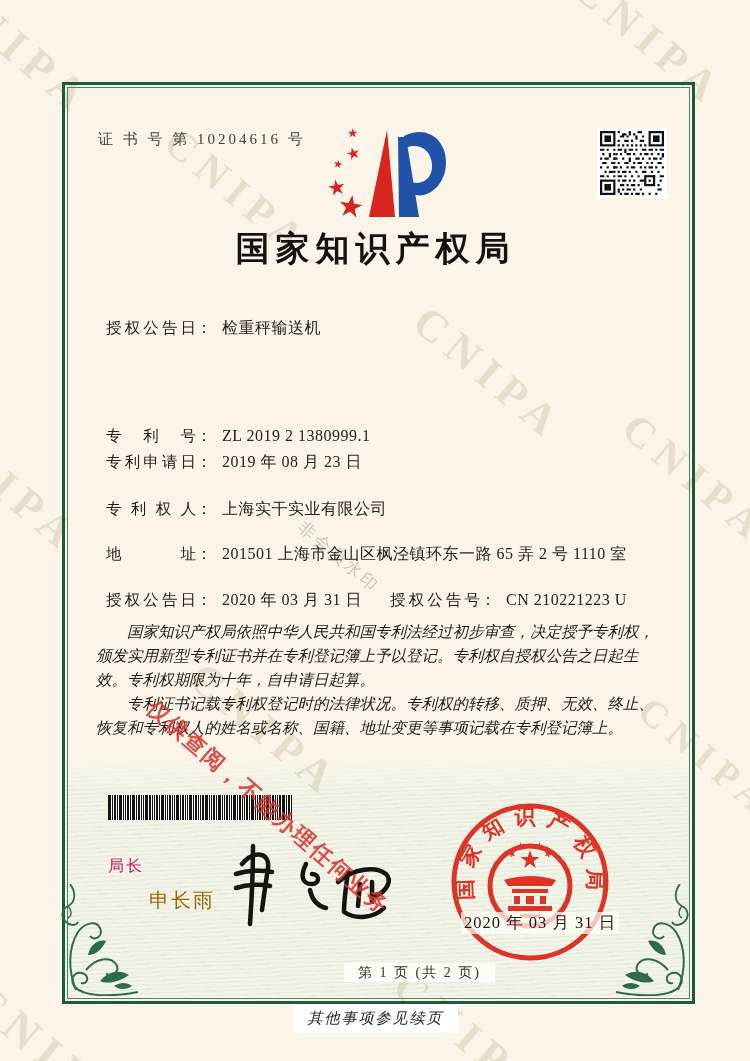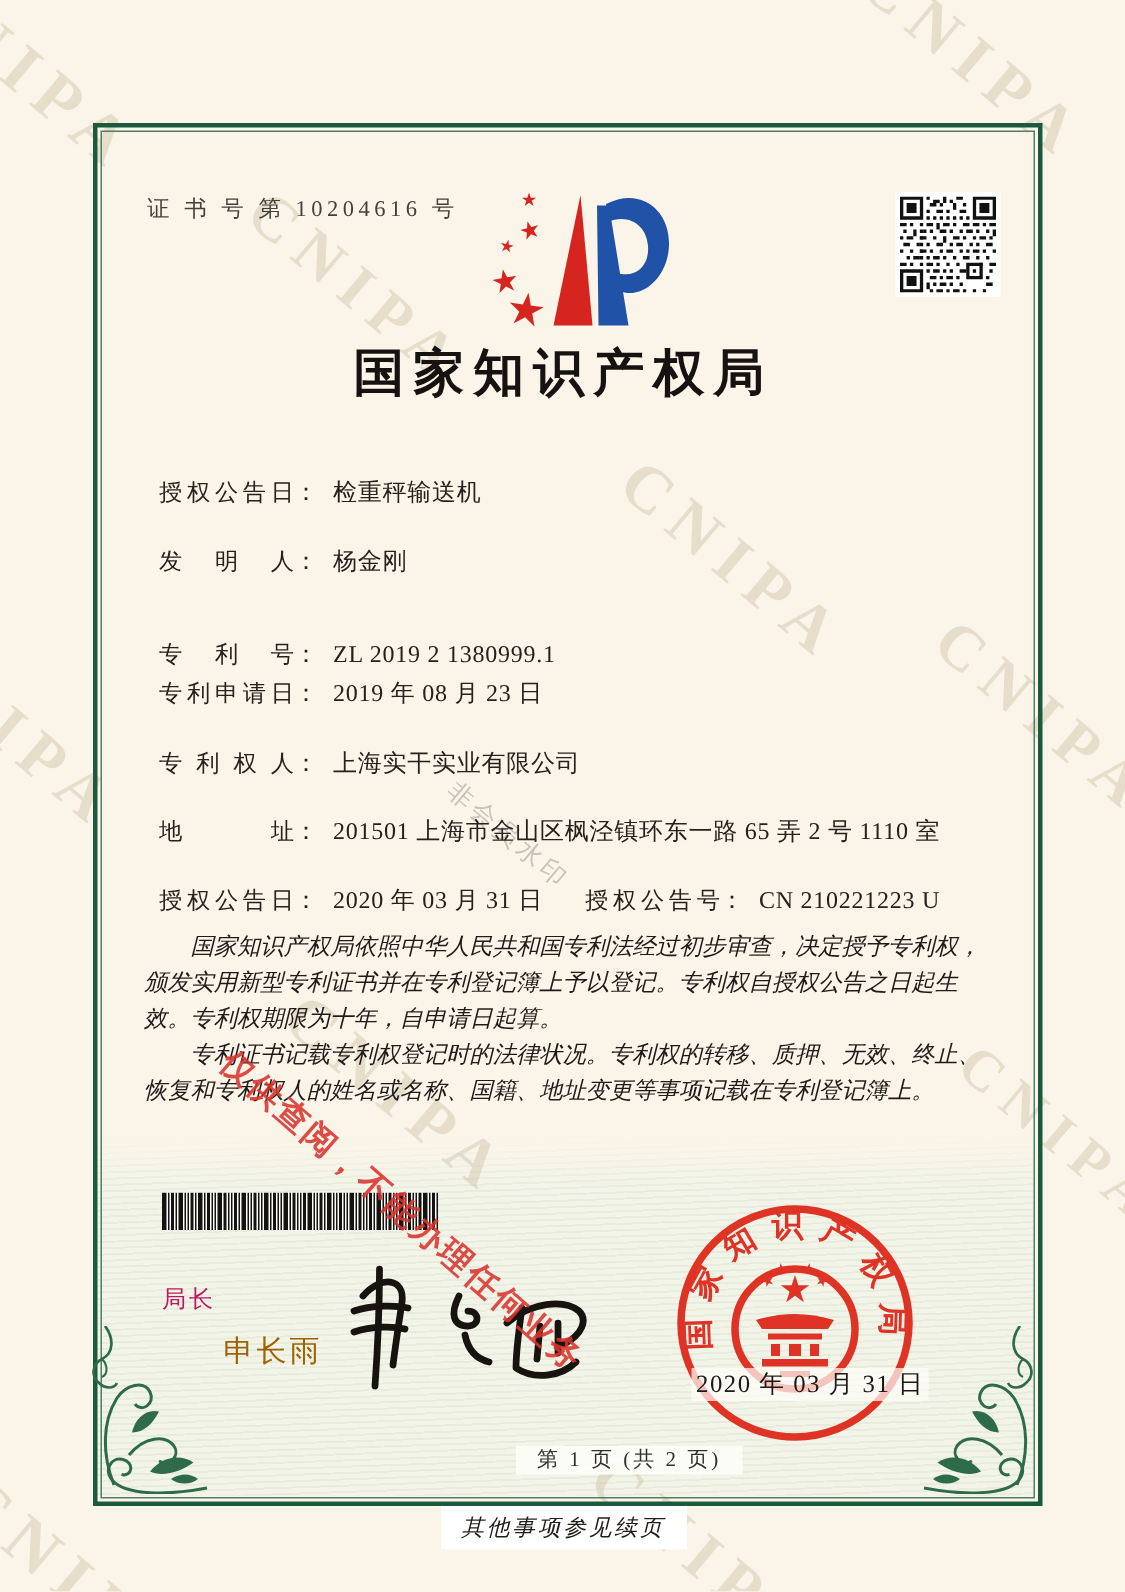--- a/index.html
+++ b/index.html
@@ -184,23 +184,20 @@
       </g>
     <g fill="#111111">
         <path d="M22 22h1v1h-1z"></path>
       </g>
   </svg>
 
   <div class="title">国家知识产权局</div>
 
   <div class="row" style="top:318px">
     <span class="flabel">授权公告日</span><span class="colon">：</span><span class="fval">检重秤输送机</span>
-  </div>
-  <div class="row" style="top:364px">
-    <span class="flabel">发明人</span><span class="colon">：</span><span class="fval">杨金刚</span>
   </div>
   <div class="row" style="top:426px">
     <span class="flabel">专利号</span><span class="colon">：</span><span class="fval">ZL 2019 2 1380999.1</span>
   </div>
   <div class="row" style="top:452px">
     <span class="flabel">专利申请日</span><span class="colon">：</span><span class="fval">2019 年 08 月 23 日</span>
   </div>
   <div class="row" style="top:499px">
     <span class="flabel">专利权人</span><span class="colon">：</span><span class="fval">上海实干实业有限公司</span>
   </div>

